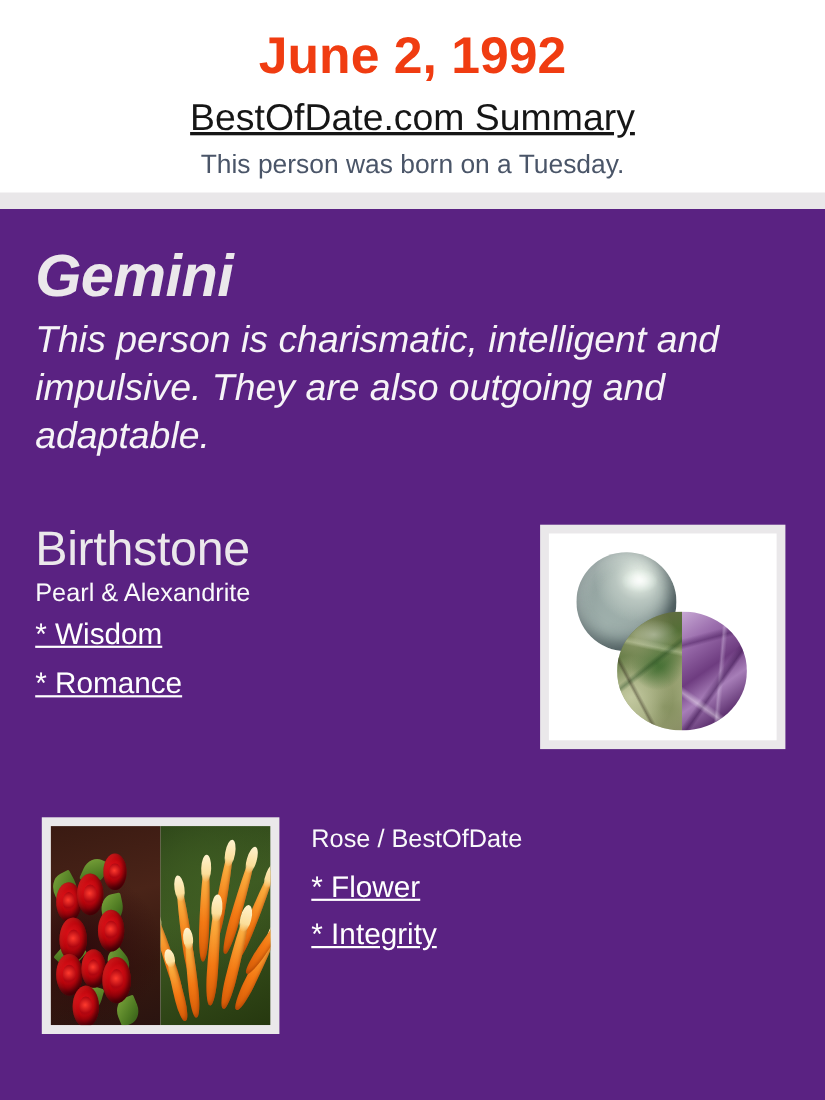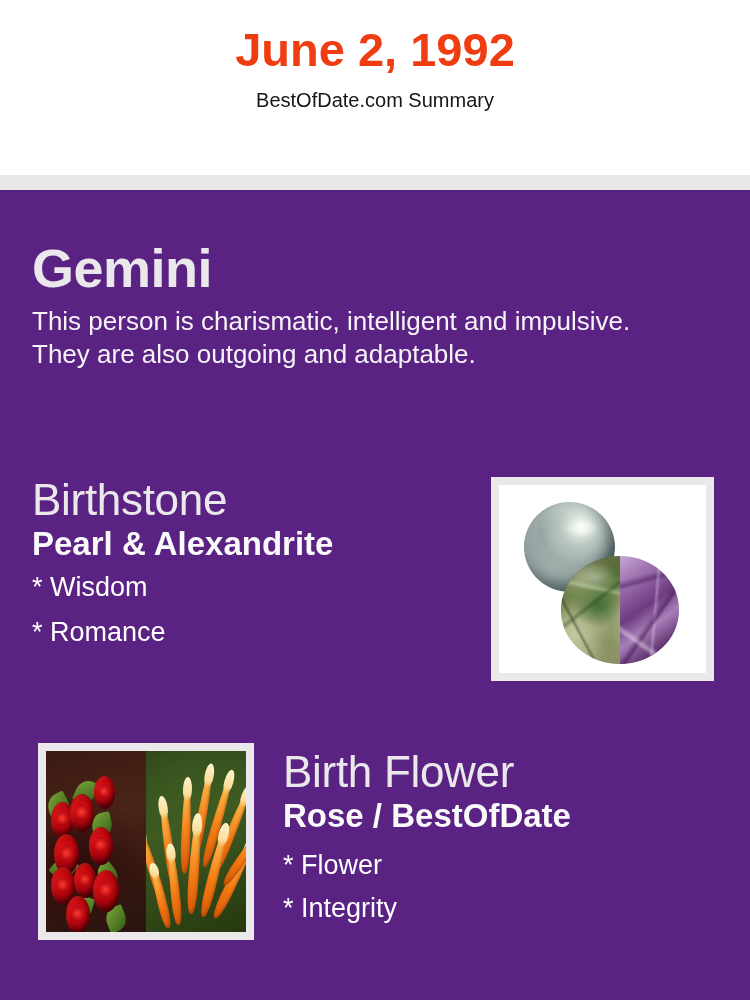--- a/index.html
+++ b/index.html
@@ -15,63 +15,63 @@
   .header {
     position:absolute; left:0; top:0; width:750px; height:175px;
     background:#FFFFFF; text-align:center;
   }
   .hdr-date {
     font-size:47px; font-weight:700; color:#F03C11;
     letter-spacing:0px; line-height:1;
     padding-top:26px;
   }
   .hdr-sub {
-    font-size:20px; font-weight:400; color:#161616;
-    line-height:1; padding-top:17px;
+    font-size:34px; font-weight:400; color:#161616;
+    line-height:1; padding-top:17px;text-decoration:underline;
   }
   .hdr-note {
     font-size:24px; font-weight:400; color:#4A5568;
     line-height:1; padding-top:14px;
   }
   .hdr-strip {
     position:absolute; left:0; top:175px; width:750px; height:15px;
     background:#E9E7E9;
   }
 
   
   .body-panel {
     position:absolute; left:0; top:190px; width:750px; height:810px;
     background:#5A2282;
   }
 
   
-  .sign-block { position:absolute; left:32px; top:50px; width:690px; }
+  .sign-block { position:absolute; left:32px; top:33px; width:690px;font-style:italic; }
   .sign-title {
     font-size:54px; font-weight:700; color:#EBE8EB;
     line-height:1.05; letter-spacing:-0.5px;
   }
   .sign-desc {
-    font-size:26px; font-weight:400; color:#F6F4F7;
+    font-size:34px; font-weight:400; color:#F6F4F7;
     line-height:1.29; margin-top:8px; max-width:660px;
   }
 
   
   .stone-block { position:absolute; left:32px; top:286px; width:440px; }
   .sec-title {
     font-size:44px; font-weight:400; color:#EBE8EB;
     line-height:1.08; letter-spacing:-0.3px;
   }
   .sec-sub {
-    font-size:33px; font-weight:700; color:#FAFAFB;
+    font-size:23px; font-weight:400; color:#FAFAFB;
     line-height:1.15; margin-top:1px;
   }
   .bullets { margin-top:12px; }
   .bullet {
     font-size:27px; font-weight:400; color:#FFFFFF;
-    line-height:1; margin-bottom:18px; white-space:nowrap;
+    line-height:1; margin-bottom:18px; white-space:nowrap;text-decoration:underline;
   }
 
   
   .frame {
     position:absolute; background:#EAE8EA;
     padding:8px;
   }
   .frame-inner {
     width:100%; height:100%; background:#FFFFFF;
     position:relative; overflow:hidden;
@@ -183,20 +183,21 @@
   .flower-bullets .bullet { margin-bottom:16px; }
 </style>
 </head>
 <body>
 
 <div id="page">
 
   <div class="header">
     <div class="hdr-date">June 2, 1992</div>
     <div class="hdr-sub">BestOfDate.com Summary</div>
+    <div class="hdr-note">This person was born on a Tuesday.</div>
   </div>
   <div class="hdr-strip"></div>
 
   <div class="body-panel">
 
     <div class="sign-block">
       <div class="sign-title">Gemini</div>
       <div class="sign-desc">This person is charismatic, intelligent and impulsive. They are also outgoing and adaptable.</div>
     </div>
 
@@ -273,21 +274,20 @@
             </div>
           <div class="hs" style="left:74%;top:30%;width:9%;height:44%;transform:rotate(34deg);"></div>
           <div class="hs" style="left:18%;top:62%;width:9%;height:36%;transform:rotate(-14deg);">
               <i class="hs-tip"></i>
             </div>
         </div>
       </div>
     </div>
 
     <div class="flower-block">
-      <div class="sec-title">Birth Flower</div>
       <div class="sec-sub">Rose / BestOfDate</div>
       <div class="bullets flower-bullets">
         <div class="bullet">* Flower</div>
         <div class="bullet">* Integrity</div>
       </div>
     </div>
 
   </div>
 </div>
 

